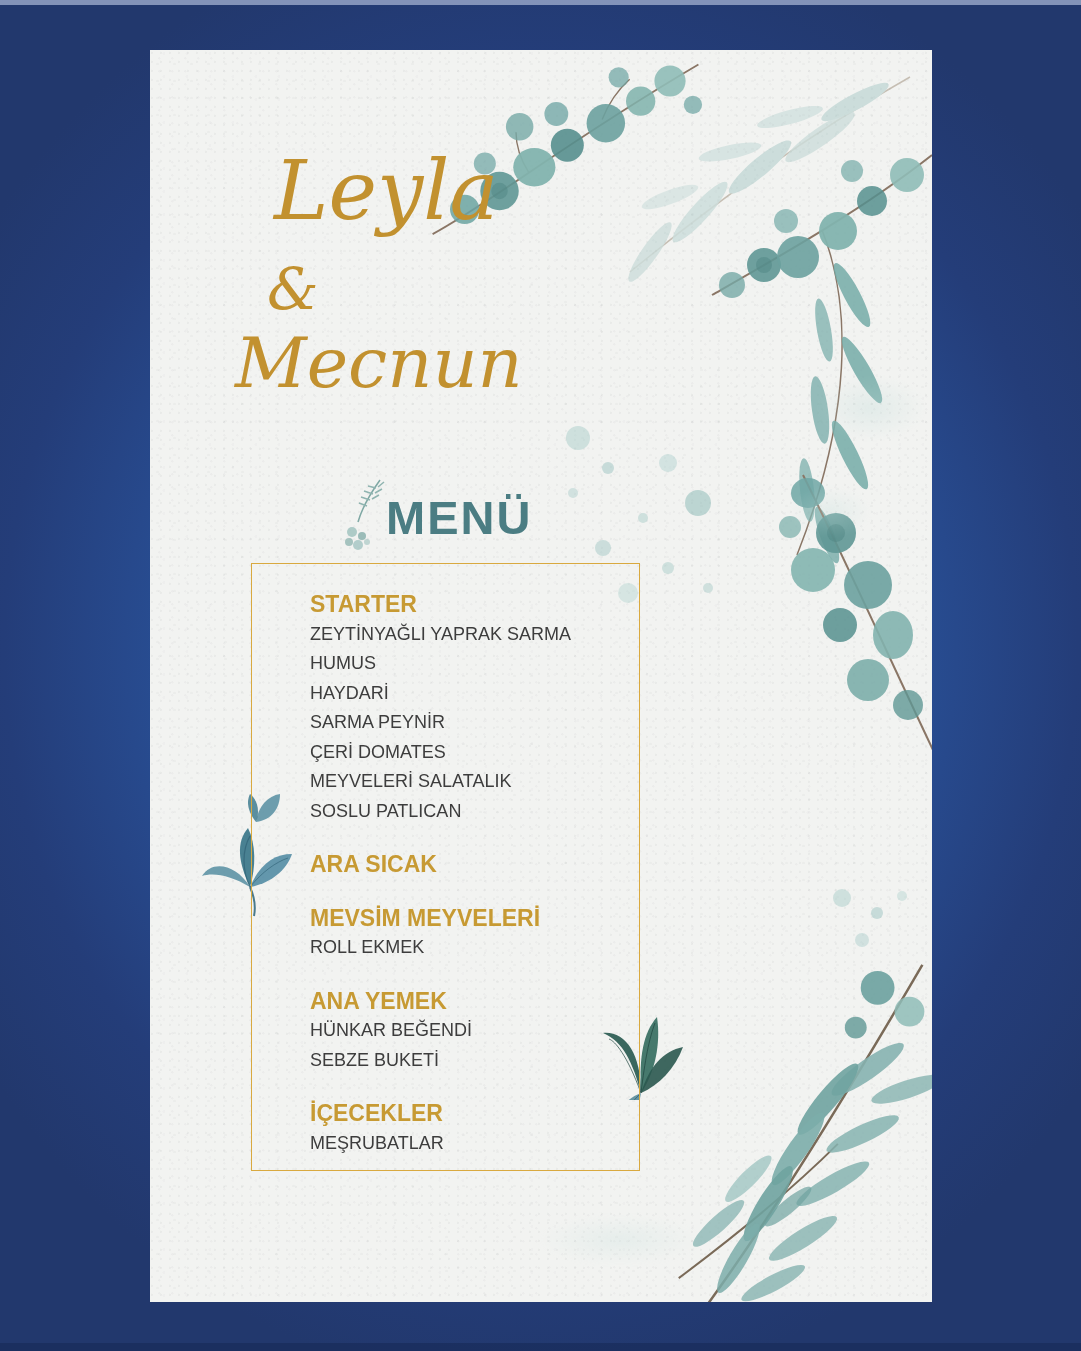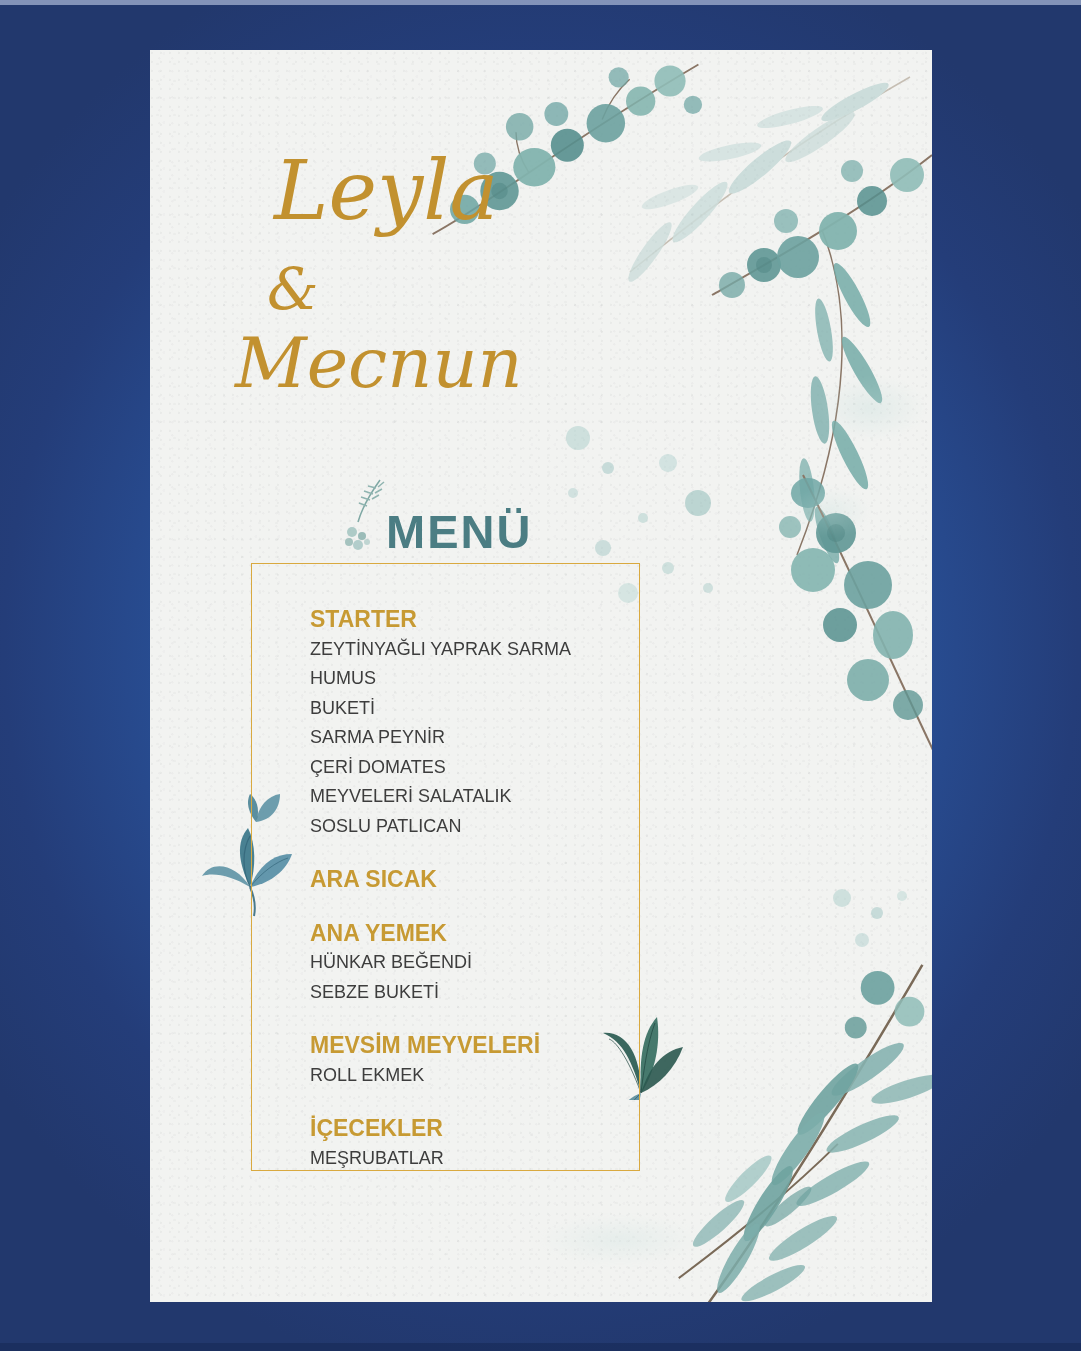--- a/index.html
+++ b/index.html
@@ -32,33 +32,33 @@
 
   
   .names{position:absolute;left:85px;top:92px;color:#c2912f;
     font-family:"DejaVu Serif", serif;font-style:italic;}
   .name-1{position:absolute;left:39px;top:8px;font-size:82px;line-height:1;}
   .name-amp{position:absolute;left:32px;top:118px;font-size:58px;line-height:1;}
   .name-2{position:absolute;left:0px;top:186px;font-size:70px;line-height:1;}
 
   
   .menu-title{
-    position:absolute;left:236px;top:454px;
+    position:absolute;left:236px;top:440px;
     font-size:47px;font-weight:bold;letter-spacing:2px;color:#4b7d83;line-height:56px;
   }
   .menu-sprig{position:absolute;left:190px;top:428px;width:52px;height:72px;}
 
   
   .gold-box{
     position:absolute;left:101px;top:513px;width:389px;height:608px;
     border:1.5px solid #d9a93f;box-sizing:border-box;
   }
   .menu-content{position:absolute;left:160px;top:538px;width:330px;}
   .menu-section{margin-top:24px;}
-  .menu-section:first-child{margin-top:17px;}
+  .menu-section:first-child{margin-top:2px;}
   .menu-heading{
     font-size:23px;font-weight:bold;color:#c79a33;line-height:29.5px;white-space:nowrap;
   }
   .menu-item{
     font-size:18px;color:#3d3d3d;line-height:29.5px;white-space:nowrap;
   }
 
   
   .euc-top-center{left:278px;top:2px;width:275px;height:190px;color:#6ba3a1;}
   .willow-top-faint{left:440px;top:12px;width:330px;height:235px;opacity:.5;color:#a7c8c6;}
@@ -254,37 +254,37 @@
   </div>
   <div class="menu-title">MENÜ</div>
 
   <div class="gold-box"></div>
 
   <div class="menu-content">
       <div class="menu-section">
         <div class="menu-heading">STARTER</div>
         <div class="menu-item">ZEYTİNYAĞLI YAPRAK SARMA</div>
         <div class="menu-item">HUMUS</div>
-        <div class="menu-item">BUKETİ</div>
+        <div class="menu-item">HAYDARİ</div>
         <div class="menu-item">SARMA PEYNİR</div>
         <div class="menu-item">ÇERİ DOMATES</div>
         <div class="menu-item">MEYVELERİ SALATALIK</div>
         <div class="menu-item">SOSLU PATLICAN</div>
       </div>
       <div class="menu-section">
         <div class="menu-heading">ARA SICAK</div>
       </div>
       <div class="menu-section">
+        <div class="menu-heading">MEVSİM MEYVELERİ</div>
+        <div class="menu-item">ROLL EKMEK</div>
+      </div>
+      <div class="menu-section">
         <div class="menu-heading">ANA YEMEK</div>
         <div class="menu-item">HÜNKAR BEĞENDİ</div>
         <div class="menu-item">SEBZE BUKETİ</div>
       </div>
       <div class="menu-section">
-        <div class="menu-heading">MEVSİM MEYVELERİ</div>
-        <div class="menu-item">ROLL EKMEK</div>
-      </div>
-      <div class="menu-section">
         <div class="menu-heading">İÇECEKLER</div>
         <div class="menu-item">MEŞRUBATLAR</div>
       </div>
     </div>
 
 </div>
 
 </body></html>

